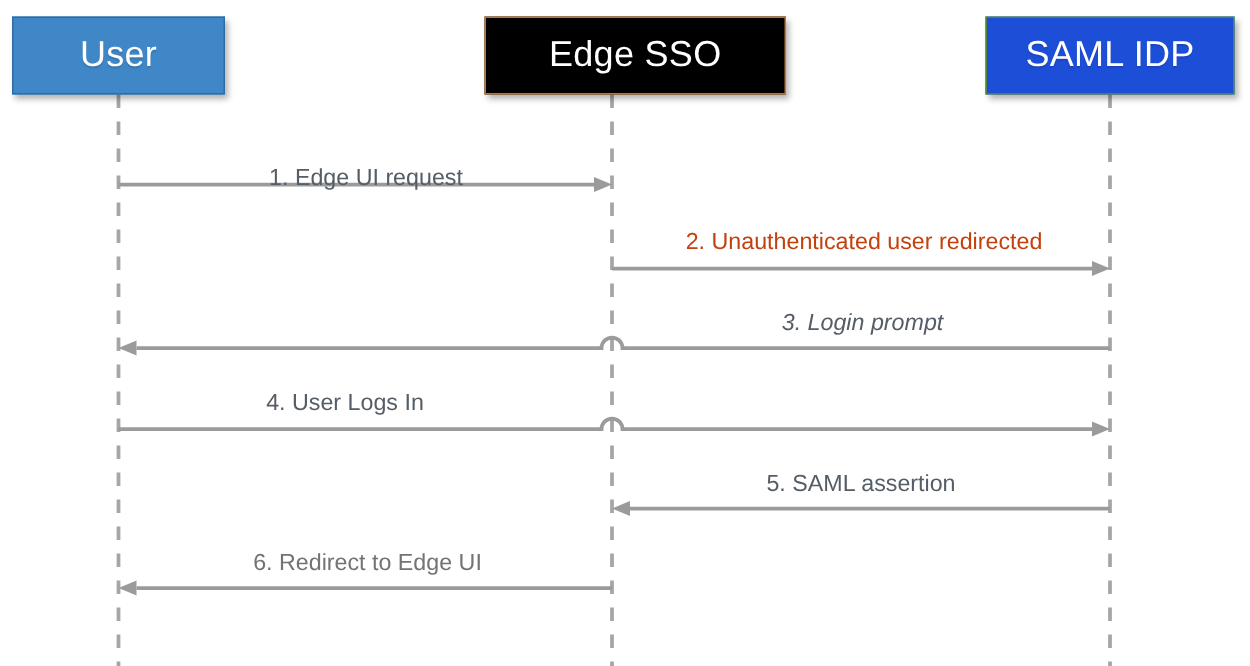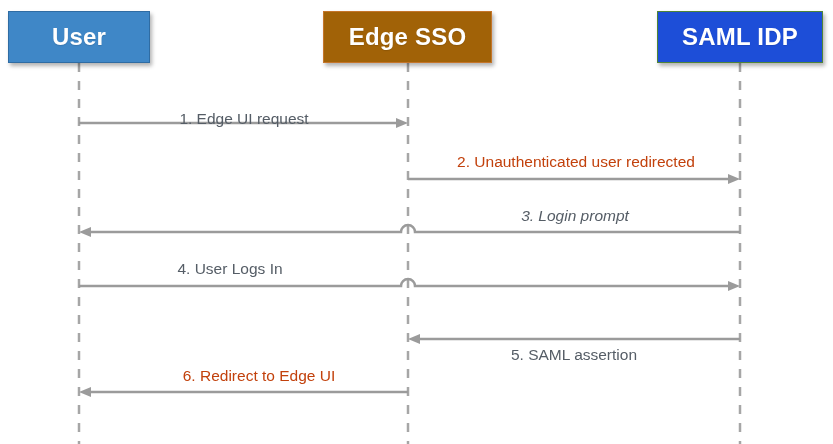--- a/index.html
+++ b/index.html
@@ -30,21 +30,21 @@
     box-sizing: border-box;
     display: flex;
     align-items: center;
     justify-content: center;
     border-style: solid;
     border-width: 1px;
     box-shadow: 2px 3px 4px rgba(0,0,0,0.30);
   }
   .participant-label {
     color: #ffffff;
-    font-weight: bold;
+    font-weight: normal;
     font-size: 24px;
     line-height: 24px;
     letter-spacing: 0.2px;
     white-space: nowrap;
     text-shadow: 0 1px 1px rgba(0,0,0,0.12);
   }
   
   .msg-label {
     position: absolute;
     color: #555d66;
@@ -87,30 +87,30 @@
       <g>
         <path d="M 408 392 L 91 392" fill="none" stroke="#9b9b9b" stroke-width="2.5" stroke-linecap="butt"></path>
         <polygon points="79,392 91,387 91,397" fill="#9b9b9b"></polygon>
       </g>
     </svg>
 
   <div id="participants-container">
       <div class="participant" style="left: 8px; top: 11px; width: 142px; height: 52px; background: rgb(63, 135, 199); border-color: rgb(47, 108, 163);">
         <span class="participant-label">User</span>
       </div>
-      <div class="participant" style="left: 323px; top: 11px; width: 169px; height: 52px; background: #a16207; border-color: rgb(196, 117, 42);">
+      <div class="participant" style="left: 323px; top: 11px; width: 201px; height: 52px; background: #000000; border-color: rgb(196, 117, 42);">
         <span class="participant-label">Edge SSO</span>
       </div>
       <div class="participant" style="left: 657px; top: 11px; width: 166px; height: 52px; background: #1d4ed8; border-color: rgb(79, 132, 56);">
         <span class="participant-label">SAML IDP</span>
       </div>
     </div>
 
   <div id="labels-container">
       <div class="msg-label" style="left: 244px; top: 98px; color: rgb(85, 93, 102); margin-top: 12px;">1. Edge UI request</div>
       <div class="msg-label" style="left: 576px; top: 153px; color: #c2410c;">2. Unauthenticated user redirected</div>
       <div class="msg-label" style="left: 575px; top: 207px; color: rgb(85, 93, 102); font-style: italic;">3. Login prompt</div>
       <div class="msg-label" style="left: 230px; top: 260px; color: rgb(85, 93, 102);">4. User Logs In</div>
-      <div class="msg-label" style="left: 574px; top: 314px; color: rgb(85, 93, 102); margin-top: 32px;">5. SAML assertion</div>
-      <div class="msg-label" style="left: 259px; top: 367px; color: #c2410c; text-align: right;">6. Redirect to Edge UI</div>
+      <div class="msg-label" style="left: 574px; top: 314px; color: rgb(85, 93, 102);">5. SAML assertion</div>
+      <div class="msg-label" style="left: 245px; top: 367px; color: #737373; text-align: right;">6. Redirect to Edge UI</div>
     </div>
 
 </div>
 
 </body></html>

